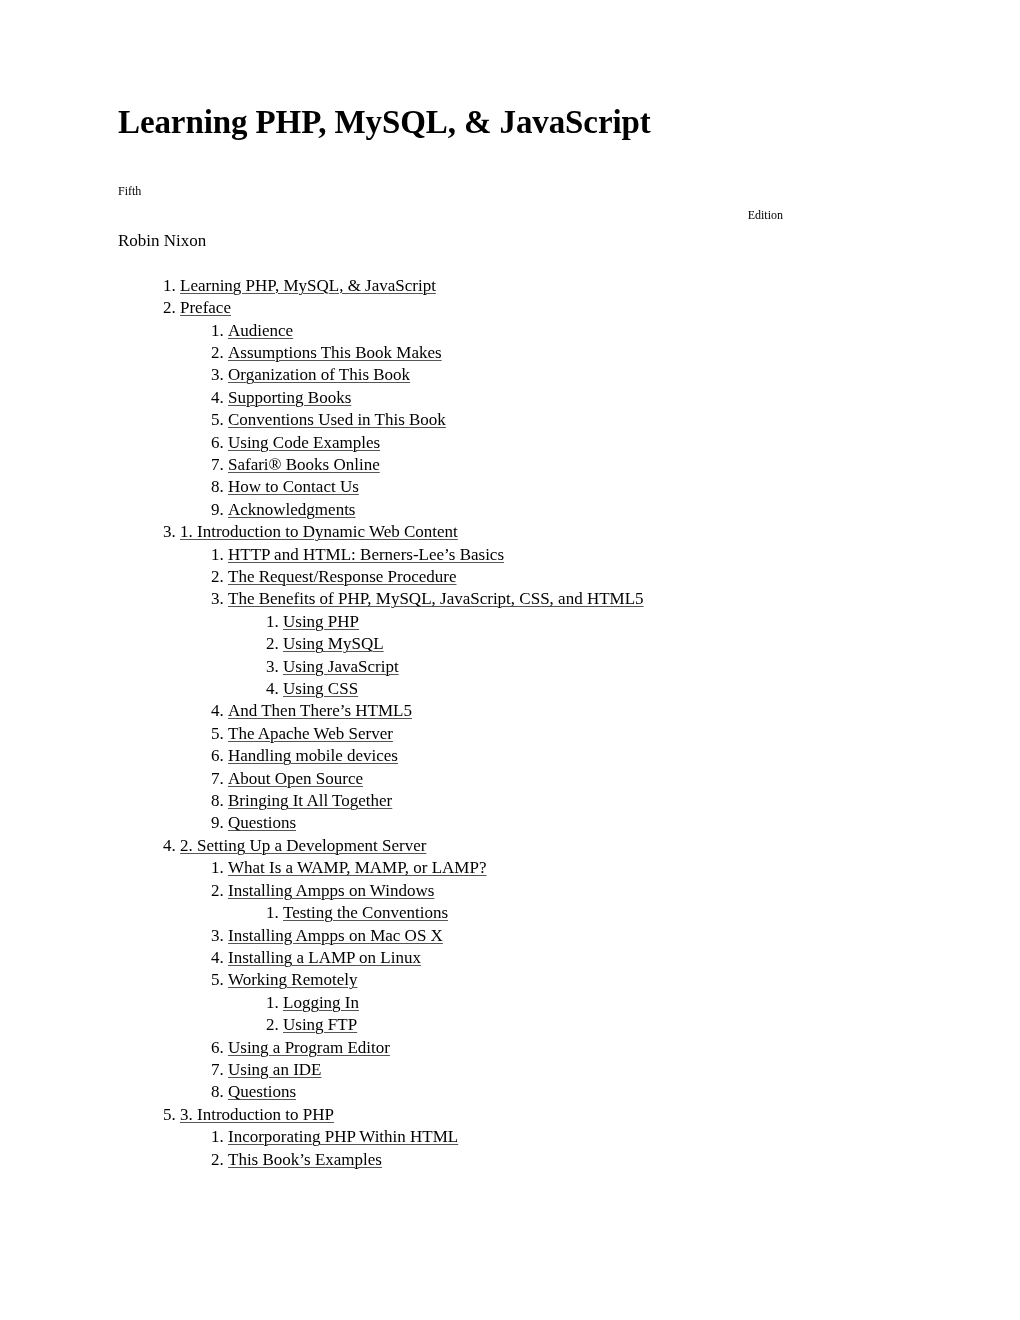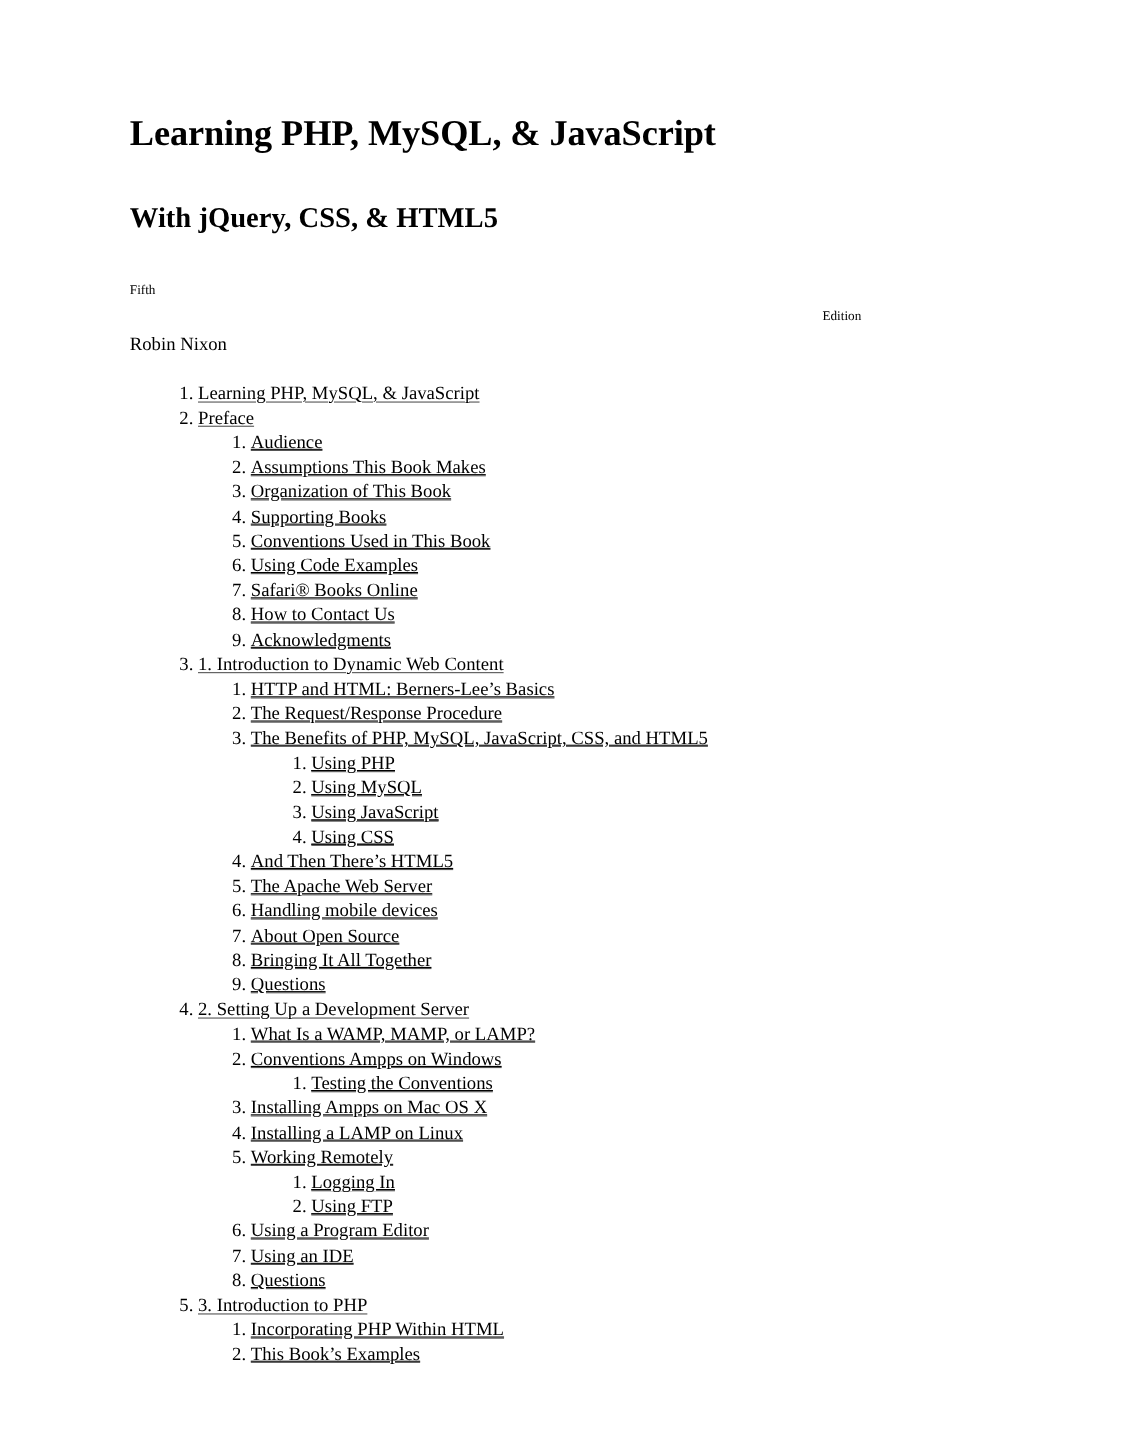--- a/index.html
+++ b/index.html
@@ -63,21 +63,20 @@
   }
   ol.toc-list {
     list-style: decimal;
     margin: 0;
     padding: 0 0 0 62px;
   }
   ol.toc-list ol {
     list-style: decimal;
     margin: 0;
     padding: 0 0 0 48px;
-    text-decoration: underline;
   }
   ol.toc-list ol ol {
     padding-left: 55px;
   }
   nav.toc li {
     line-height: 22.4px;
     padding: 0;
     margin: 0;
   }
   nav.toc li::marker {
@@ -92,21 +91,20 @@
     cursor: pointer;
   }
 </style>
 </head>
 <body>
 
 <div class="page">
 
   <h1 class="book-title">Learning PHP, MySQL, &amp; JavaScript</h1>
 
-  <h2 class="book-subtitle">With jQuery, CSS, &amp; HTML5</h2>
 
   <div class="edition-line">
     <span class="edition-ordinal">Fifth</span>
     <span class="edition-spacer"></span>
     <span class="edition-word">Edition</span>
   </div>
 
   <div class="author-line">Robin Nixon</div>
 
   <nav class="toc">
@@ -134,21 +132,21 @@
               </ol></li>
             <li><span class="toc-link">And Then There’s HTML5</span></li>
             <li><span class="toc-link">The Apache Web Server</span></li>
             <li><span class="toc-link">Handling mobile devices</span></li>
             <li><span class="toc-link">About Open Source</span></li>
             <li><span class="toc-link">Bringing It All Together</span></li>
             <li><span class="toc-link">Questions</span></li>
           </ol></li>
         <li><span class="toc-link">2. Setting Up a Development Server</span><ol>
             <li><span class="toc-link">What Is a WAMP, MAMP, or LAMP?</span></li>
-            <li><span class="toc-link">Conventions Ampps on Windows</span><ol>
+            <li><span class="toc-link">Installing Ampps on Windows</span><ol>
                 <li><span class="toc-link">Testing the Conventions</span></li>
               </ol></li>
             <li><span class="toc-link">Installing Ampps on Mac OS X</span></li>
             <li><span class="toc-link">Installing a LAMP on Linux</span></li>
             <li><span class="toc-link">Working Remotely</span><ol>
                 <li><span class="toc-link">Logging In</span></li>
                 <li><span class="toc-link">Using FTP</span></li>
               </ol></li>
             <li><span class="toc-link">Using a Program Editor</span></li>
             <li><span class="toc-link">Using an IDE</span></li>

